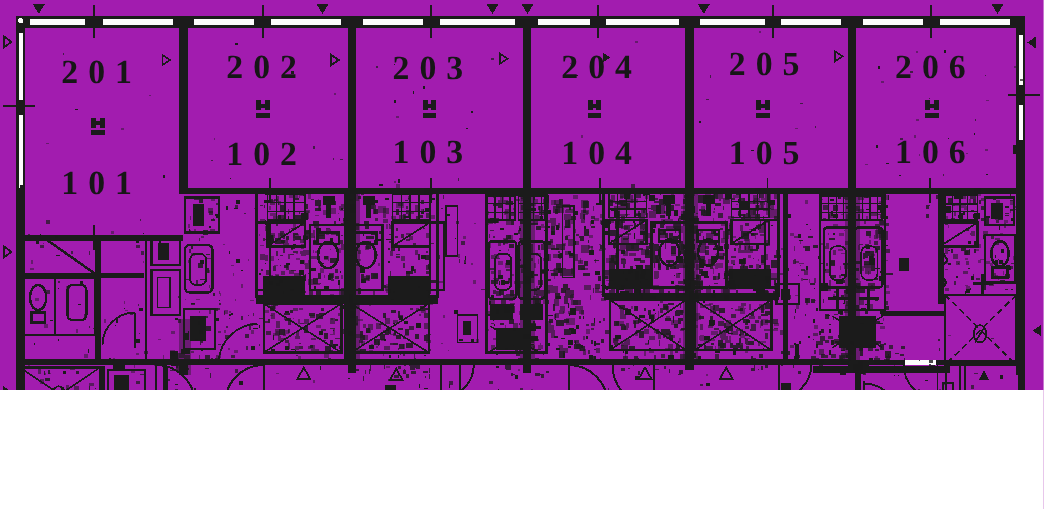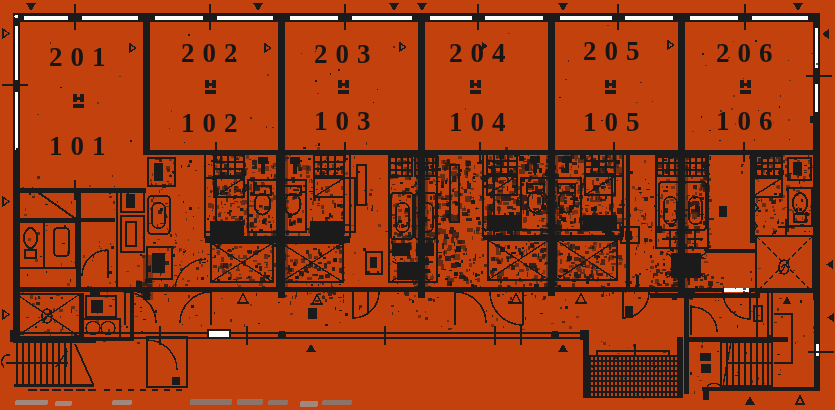--- a/index.html
+++ b/index.html
@@ -1,16 +1,16 @@
 <!DOCTYPE html>
 <html><head>
 <meta charset="utf-8">
 <style>
   html,body{margin:0;padding:0;background:#ffffff;}
-  .page{position:relative;width:835px;height:410px;background:#c2410c;overflow:hidden;
+  .page{position:relative;width:835px;height:312px;background:#a21caf;overflow:hidden;
         font-family:"Liberation Serif", serif;}
   svg{position:absolute;left:0;top:0;}
   text{font-family:"Liberation Serif", serif;fill:#161616;}
   .num{font-size:27px;font-weight:bold;letter-spacing:8px;}
 </style>
 </head>
 <body>
 <div class="page">
 <svg width="835" height="410" viewBox="0 0 835 410" shape-rendering="crispEdges">
 <g stroke="#1b1b1b" stroke-width="2" fill="none">

